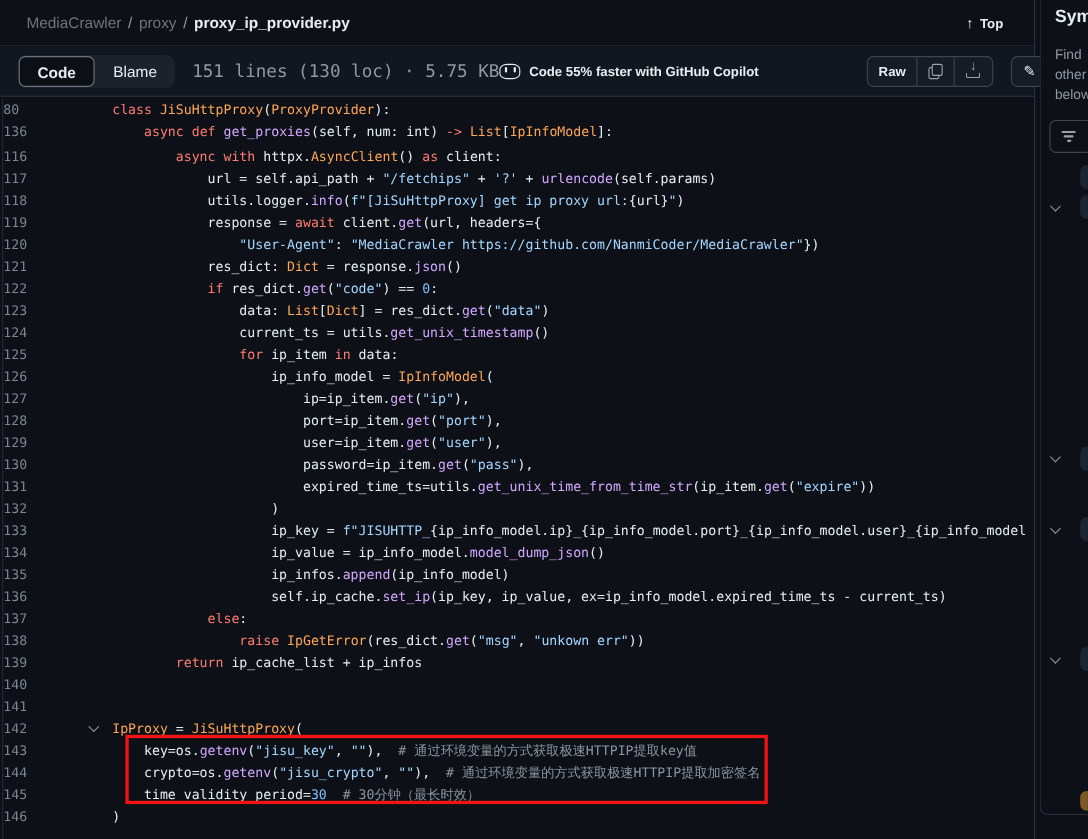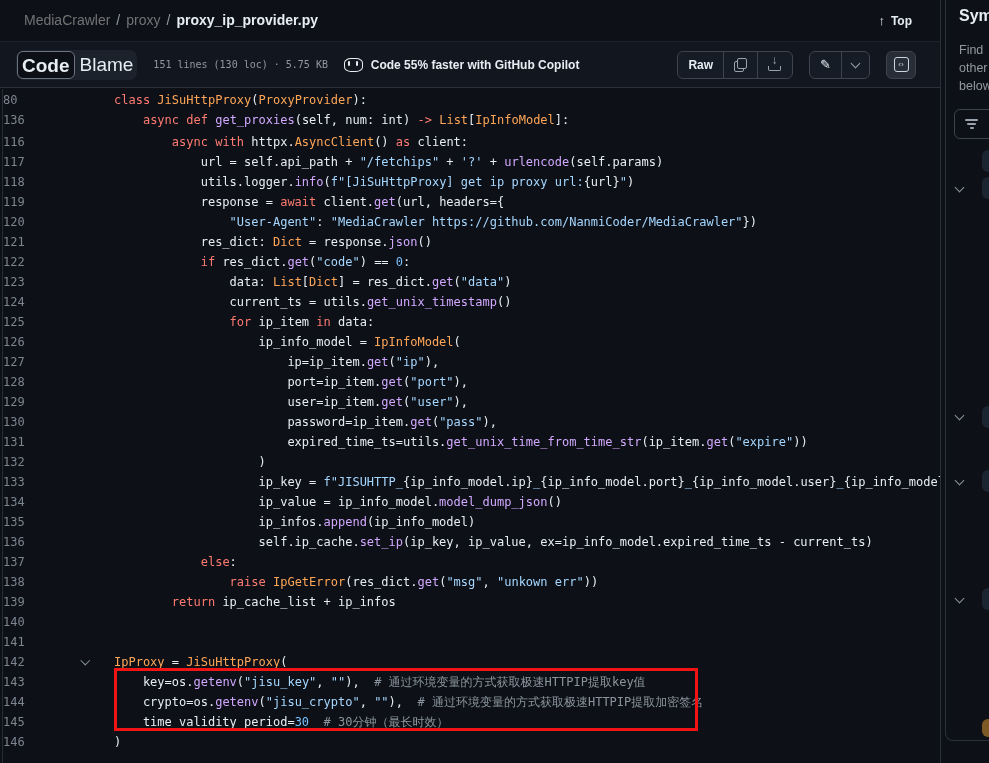--- a/index.html
+++ b/index.html
@@ -15,23 +15,23 @@
   .crumb-row{position:relative;height:41px;border-bottom:1px solid #1d232c;background:#0d1117;}
   .crumbs{position:absolute;left:24px;top:0;line-height:41px;font-size:14px;color:#9198a1;white-space:nowrap;}
   .crumbs a{color:#737373;text-decoration:none;cursor:pointer;}
   .crumb-sep{margin:0 6px;color:#9198a1;}
   .crumb-file{color:#e6edf3;font-weight:700;}
   .top-btn{position:absolute;right:28px;top:0;height:41px;display:flex;align-items:center;gap:6px;color:#e6edf3;font-size:12px;font-weight:600;cursor:pointer;}
   .up-arrow{font-size:13px;color:#e6edf3;font-weight:400;}
   
   .toolbar{position:relative;display:flex;align-items:center;height:46px;border-bottom:1px solid #2b313b;background:#12171f;padding:0 24px 0 16px;box-sizing:border-box;}
   .seg{display:flex;align-items:center;background:#1c222b;border-radius:8px;height:30px;}
-  .seg-item{height:28px;line-height:28px;padding:0 4px;font-size:19px;color:#e6edf3;border-radius:6px;cursor:pointer;box-sizing:border-box;}
+  .seg-item{height:28px;line-height:28px;padding:0 16px;font-size:14px;color:#e6edf3;border-radius:6px;cursor:pointer;box-sizing:border-box;}
   .seg-item.active{border:1px solid #6c7481;background:#0c1016;font-weight:600;margin:1px;}
-  .meta-text{margin-left:16px;font-size:10px;color:#9198a1;font-family:"DejaVu Sans Mono", monospace;white-space:nowrap;}
+  .meta-text{margin-left:16px;font-size:16px;color:#9198a1;font-family:"DejaVu Sans Mono", monospace;white-space:nowrap;}
   .copilot{display:flex;align-items:center;gap:8px;margin-left:auto;cursor:pointer;}
   .cop-icon{width:17px;height:12px;border:1.6px solid #e6edf3;border-radius:7px/5px;position:relative;display:inline-block;}
   .cop-icon::before,.cop-icon::after{content:"";position:absolute;top:2.5px;width:2px;height:5px;background:#e6edf3;border-radius:1px;}
   .cop-icon::before{left:3.5px;} .cop-icon::after{right:3.5px;}
   .copilot-text{font-size:12px;font-weight:700;color:#e6edf3;white-space:nowrap;}
   .toolbar-right{display:flex;gap:16px;margin-left:98px;align-items:center;}
   .btn-group{display:flex;align-items:stretch;height:28px;border:1px solid #3d444d;border-radius:6px;background:#161c25;box-sizing:border-box;}
   .btn-cell{display:flex;align-items:center;justify-content:center;padding:0 10px;cursor:pointer;color:#e6edf3;}
   .btn-cell + .btn-cell{border-left:1px solid #3d444d;}
   .raw-label{font-size:12px;font-weight:600;color:#e6edf3;}
@@ -46,21 +46,21 @@
   .sym-btn{width:30px;height:28px;border:1px solid #3d444d;border-radius:6px;background:#272e38;display:flex;align-items:center;justify-content:center;cursor:pointer;box-sizing:border-box;}
   .sym-btn-icon{width:13px;height:13px;border:1.5px solid #cdd5df;border-radius:3px;display:flex;align-items:center;justify-content:center;font-size:8px;color:#cdd5df;line-height:1;}
   
   .code-area{position:absolute;top:89px;left:2px;right:0;bottom:0;border-left:1px solid #262c35;overflow:hidden;background:#0d1117;}
   .code-lines{position:absolute;top:43px;left:0;right:0;z-index:1;}
   .sticky-ctx{position:absolute;top:0;left:0;right:0;height:41px;background:#0d1117;z-index:3;padding-top:1px;box-sizing:border-box;}
   .code-row{display:flex;height:20px;}
   .ln{flex:0 0 65px;text-align:left;font:12px/20px "DejaVu Sans Mono", monospace;color:#7d8590;cursor:pointer;}
   .fold-cell{flex:0 0 34px;display:flex;align-items:center;justify-content:center;}
   .fold-cell .chev{border-color:#8b949e;width:5.5px;height:5.5px;margin-top:-4px;cursor:pointer;}
-  .code-text{white-space:pre;font:12px/20px "DejaVu Sans Mono", monospace;color:#e6edf3;overflow:hidden;margin-left:12px;}
+  .code-text{white-space:pre;font:12px/20px "DejaVu Sans Mono", monospace;color:#e6edf3;overflow:hidden;}
   .tok-k{color:#ff7b72;} .tok-f{color:#d2a8ff;} .tok-c{color:#ffa657;}
   .tok-s{color:#a5d6ff;} .tok-n{color:#79c0ff;} .tok-m{color:#8b949e;} .tok-d{color:#e6edf3;}
   .red-box{position:absolute;left:111px;top:536px;width:584px;height:63px;border:3px solid #f01414;box-sizing:border-box;z-index:2;pointer-events:none;}
   
   .symbols-panel{position:absolute;left:945px;top:0;width:68px;height:741px;box-sizing:border-box;
     border-left:1px solid #2b313b;border-bottom:1px solid #2b313b;border-bottom-left-radius:8px;
     background:#0d1117;overflow:hidden;}
   .sym-heading{position:absolute;left:13px;top:7px;font-size:16px;font-weight:700;color:#e6edf3;white-space:nowrap;}
   .sym-desc{position:absolute;left:13px;top:41px;font-size:12.5px;line-height:18px;color:#9198a1;white-space:nowrap;}
   .filter-btn{position:absolute;left:8px;top:109px;width:44px;height:30px;border:1px solid #3d444d;border-radius:6px;box-sizing:border-box;cursor:pointer;}

